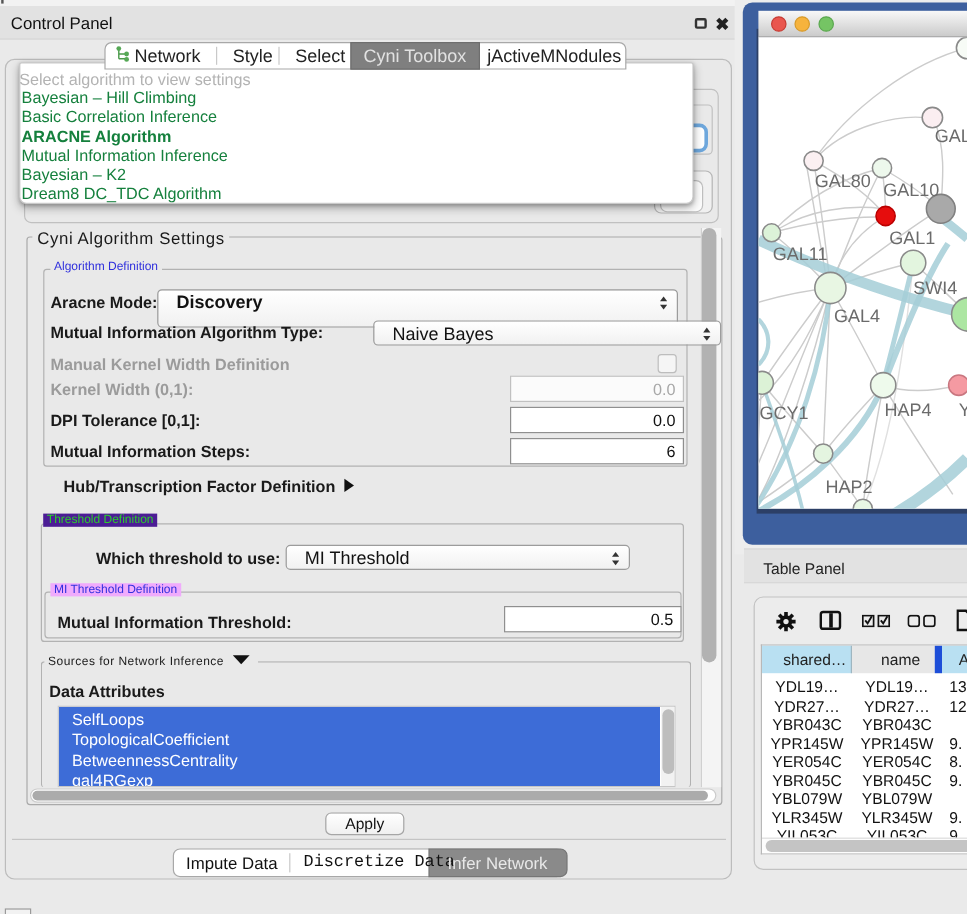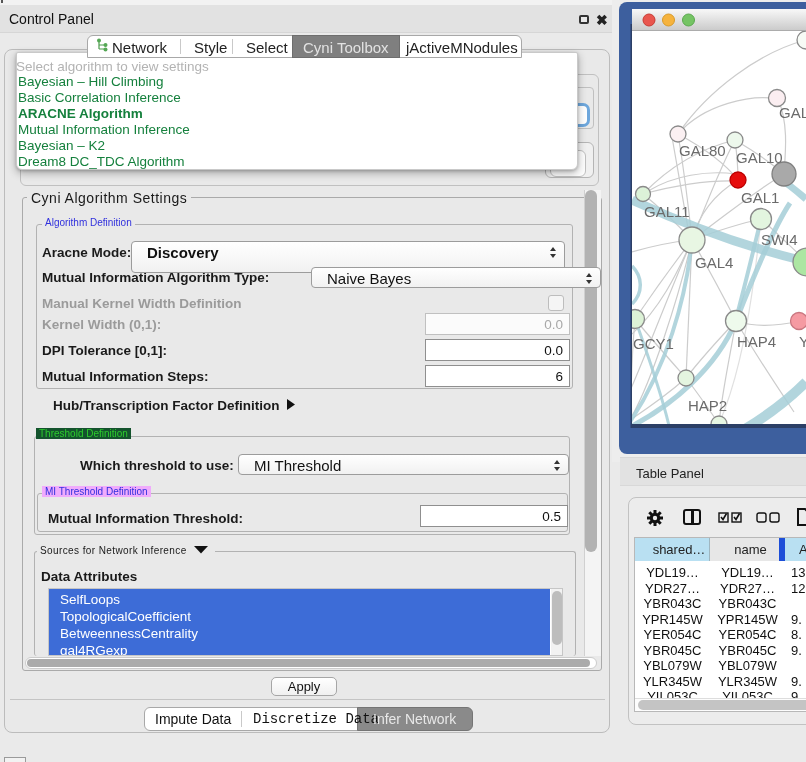--- a/index.html
+++ b/index.html
@@ -73,24 +73,24 @@
 
   <div class="abs b13" style="left:42px;top:369px;">Mutual Information Steps:</div>
   <div class="field" style="left:425px;top:365px;width:145px;height:22px;">6</div>
 
   <div class="abs b13" style="left:53px;top:398px;">Hub/Transcription Factor Definition</div>
   <svg class="abs" style="left:285px;top:398px;" width="12" height="13" viewBox="0 0 12 13">
       <path d="M2 1 L10 6.5 L2 12 Z" fill="#111"></path>
     </svg>
 
   <div class="abs" style="left:34px;top:436px;width:536px;height:99px;border:1px solid #b2b2b2;border-radius:3px;box-sizing:border-box;"></div>
-  <div class="gtitle" style="left:36px;top:428px;background:#14532d;padding:0 3px;color:#2ccc2c;">Threshold Definition</div>
+  <div class="gtitle" style="left:36px;top:428px;background:#4c1d95;padding:0 3px;color:#2ccc2c;">Threshold Definition</div>
 
   <div class="abs b13" style="left:80px;top:458px;">Which threshold to use:</div>
-  <div class="combo" style="left:238px;top:454px;width:331px;height:21px;">
+  <div class="combo" style="left:238px;top:454px;width:287px;height:21px;">
       <span class="ct">MI Threshold</span>
     <svg class="spin" viewBox="0 0 8 15">
         <path d="M1 6 L4 2 L7 6 Z" fill="#333"></path>
         <path d="M1 9 L4 13 L7 9 Z" fill="#333"></path>
       </svg>
     </div>
 
   <div class="abs" style="left:37px;top:493px;width:531px;height:39px;border:1px solid #b2b2b2;border-radius:3px;box-sizing:border-box;"></div>
   <div class="gtitle" style="left:42px;top:486px;background:#f0abfc;padding:0 3px;color:#3030dd;">MI Threshold Definition</div>
 

